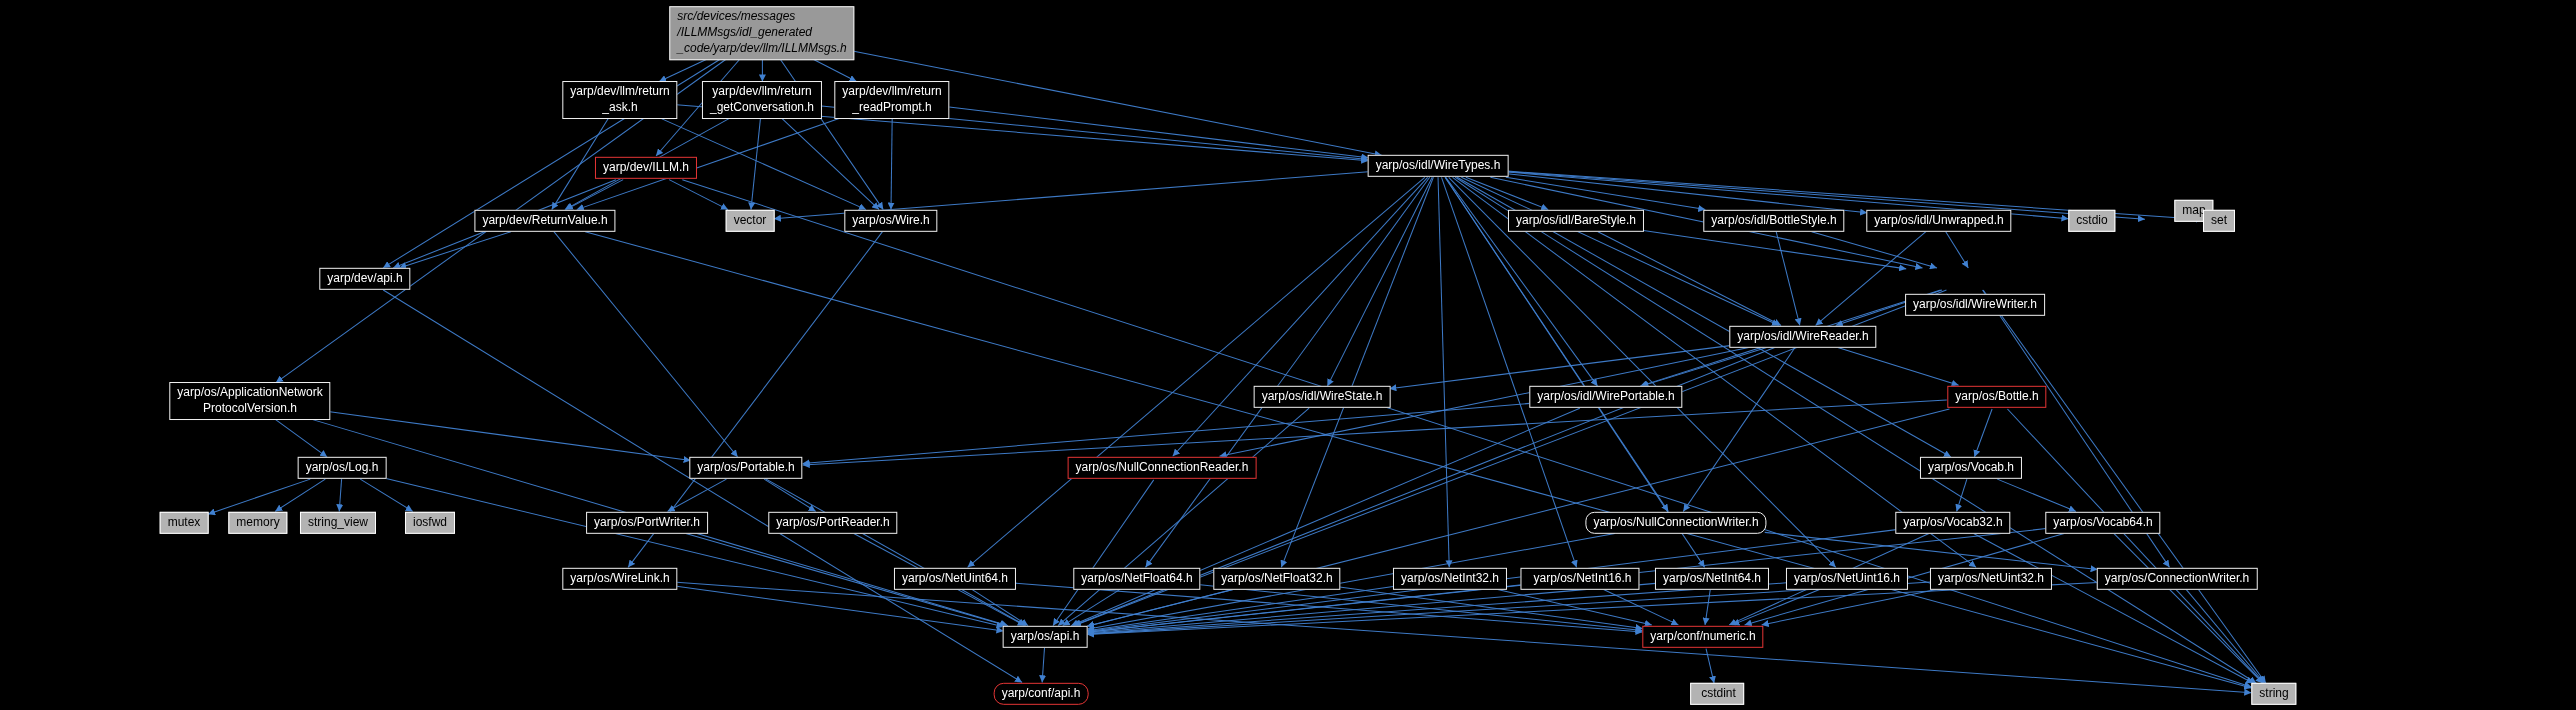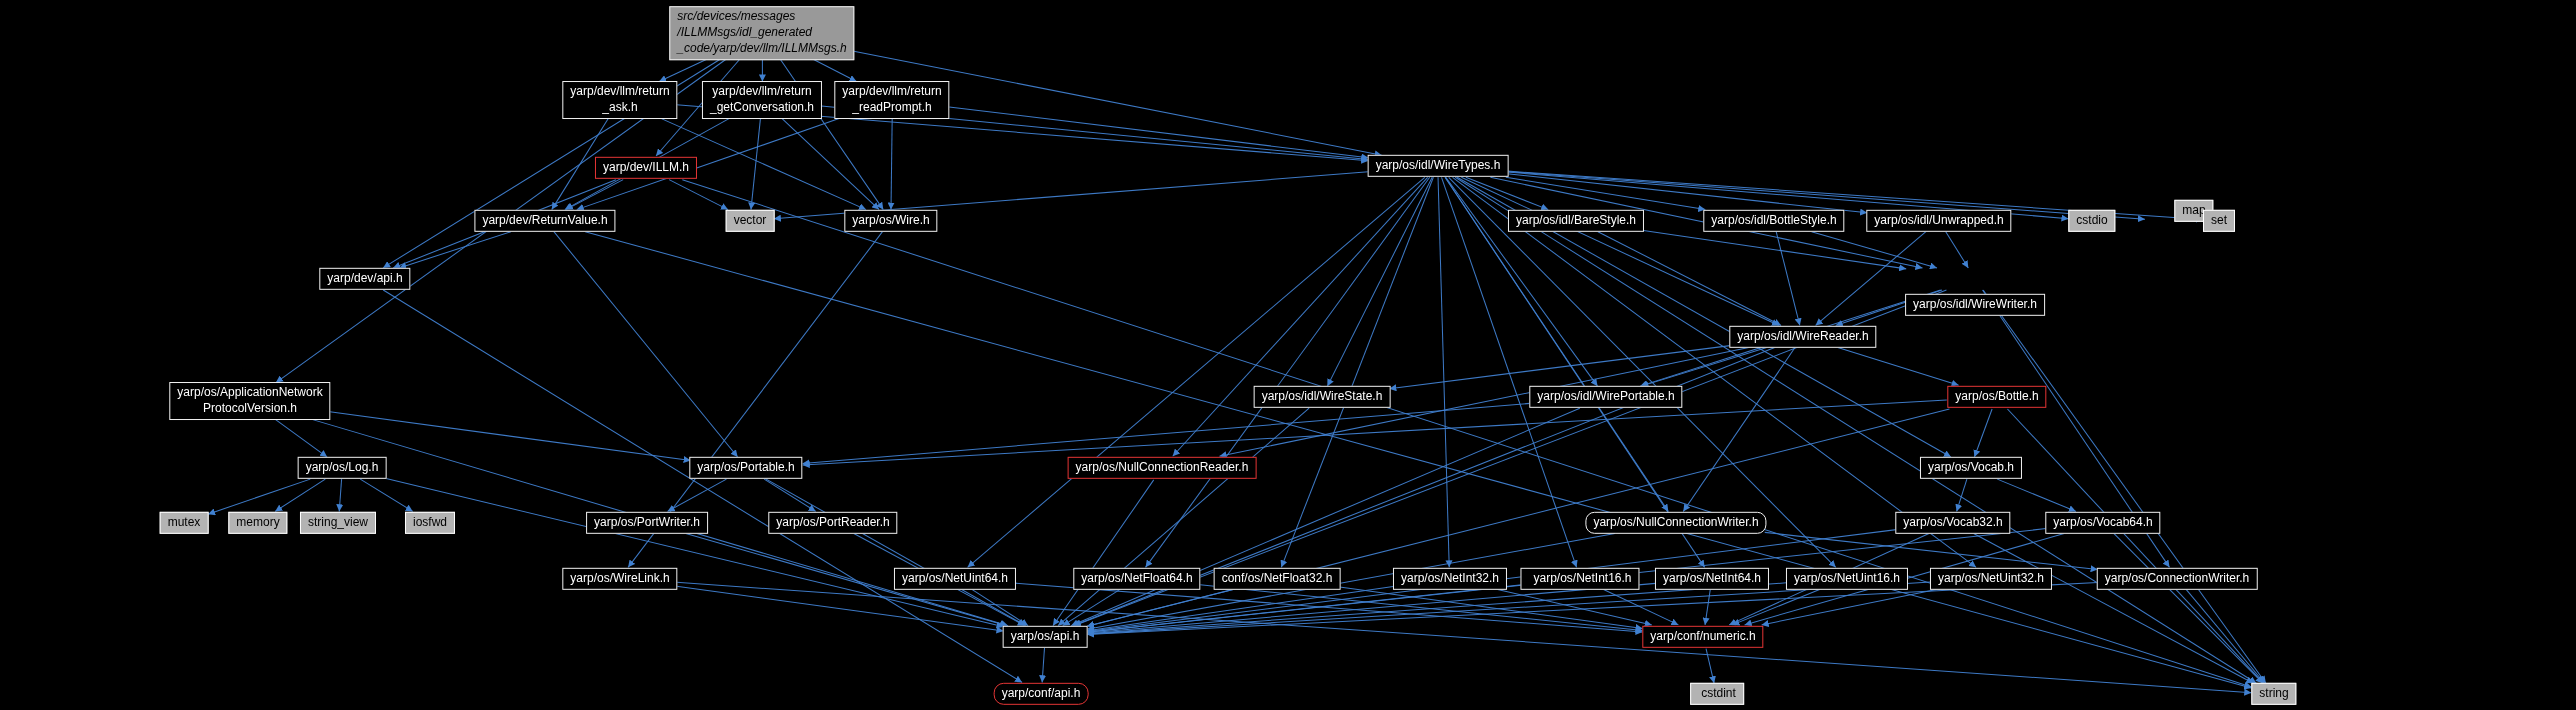--- a/index.html
+++ b/index.html
@@ -230,21 +230,21 @@
     <div class="node system" style="left: 338px; top: 523px;">string_view</div>
     <div class="node system" style="left: 430px; top: 523px;">iosfwd</div>
     <div class="node normal" style="left: 647px; top: 523px;">yarp/os/PortWriter.h</div>
     <div class="node normal" style="left: 833px; top: 523px;">yarp/os/PortReader.h</div>
     <div class="node normal" style="left: 1676px; top: 523px; border-radius: 9px;">yarp/os/NullConnectionWriter.h</div>
     <div class="node normal" style="left: 1953px; top: 523px;">yarp/os/Vocab32.h</div>
     <div class="node normal" style="left: 2103px; top: 523px;">yarp/os/Vocab64.h</div>
     <div class="node normal" style="left: 620px; top: 579px;">yarp/os/WireLink.h</div>
     <div class="node normal" style="left: 955px; top: 579px;">yarp/os/NetUint64.h</div>
     <div class="node normal" style="left: 1137px; top: 579px;">yarp/os/NetFloat64.h</div>
-    <div class="node normal" style="left: 1277px; top: 579px;">conf/os/NetFloat32.h</div>
+    <div class="node normal" style="left: 1277px; top: 579px;">yarp/os/NetFloat32.h</div>
     <div class="node normal" style="left: 1450px; top: 579px;">yarp/os/NetInt32.h</div>
     <div class="node normal" style="left: 1580px; top: 579px; padding-left: 12px;">yarp/os/NetInt16.h</div>
     <div class="node normal" style="left: 1712px; top: 579px;">yarp/os/NetInt64.h</div>
     <div class="node normal" style="left: 1847px; top: 579px;">yarp/os/NetUint16.h</div>
     <div class="node normal" style="left: 1991px; top: 579px;">yarp/os/NetUint32.h</div>
     <div class="node normal" style="left: 2177px; top: 579px;">yarp/os/ConnectionWriter.h</div>
     <div class="node normal" style="left: 1045px; top: 637px;">yarp/os/api.h</div>
     <div class="node truncated" style="left: 1703px; top: 637px;">yarp/conf/numeric.h</div>
     <div class="node truncated" style="left: 1041px; top: 694px; border-radius: 10px;">yarp/conf/api.h</div>
     <div class="node system" style="left: 1717px; top: 694px; padding-left: 10px;">cstdint</div>

